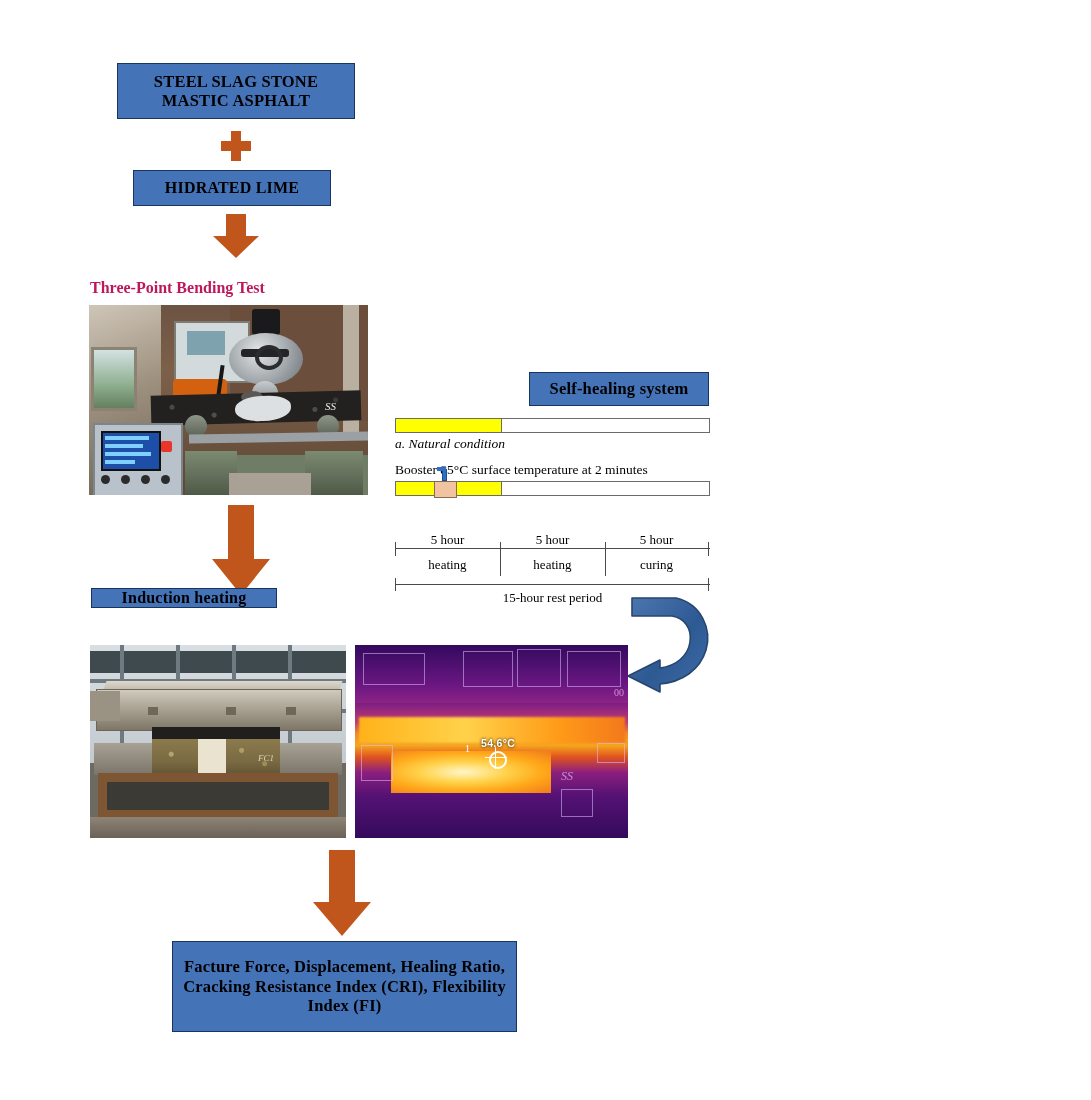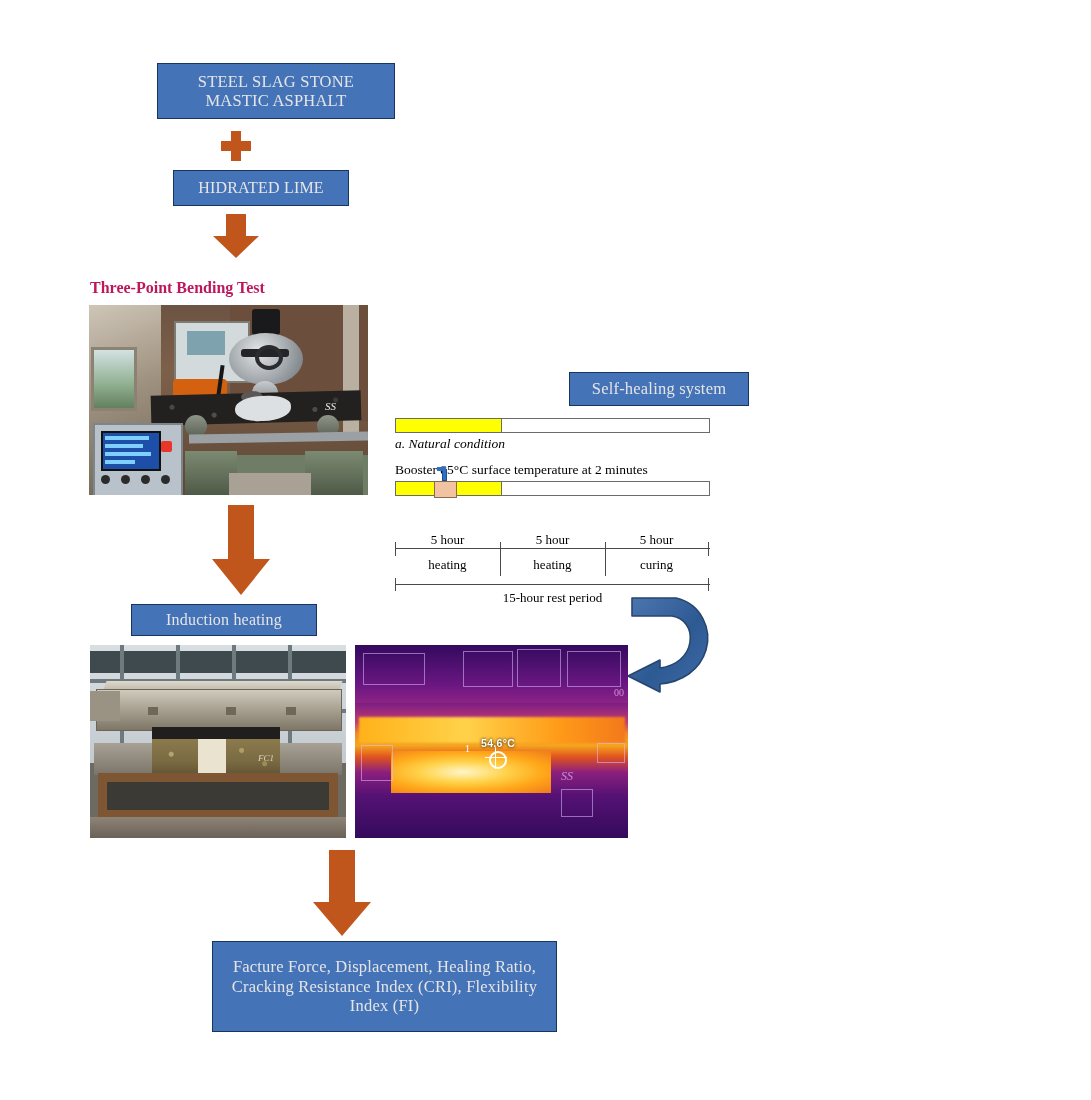--- a/index.html
+++ b/index.html
@@ -11,36 +11,35 @@
     position:relative;
     overflow:hidden;
   }
   .stage{position:absolute;left:0;top:0;width:1091px;height:1100px;}
 
   
   .bluebox{
     position:absolute;
     background:#4573B8;
     border:1.5px solid #17365D;
-    color:#e5e5e5;
-    font-weight:normal;
+    color:#000000;
+    font-weight:bold;
     display:flex;
     align-items:center;
     justify-content:center;
     text-align:center;
     line-height:1.18;
     box-sizing:border-box;
     letter-spacing:.2px;
-    margin-left:40px;
   }
 
   #box-feedstock{left:117px;top:63px;width:238px;height:56px;font-size:16.5px;padding:2px 6px;}
-  #box-lime{left:133px;top:170px;width:176px;height:36px;font-size:16px;text-align:center;}
+  #box-lime{left:133px;top:170px;width:198px;height:36px;font-size:16px;text-align:center;}
   #box-selfheal{left:529px;top:372px;width:180px;height:34px;font-size:16.5px;}
-  #box-induction{left:91px;top:604px;width:186px;height:32px;font-size:16px;}
+  #box-induction{left:91px;top:588px;width:186px;height:20px;font-size:16px;}
   #box-results{left:172px;top:941px;width:345px;height:91px;font-size:16.5px;padding:3px 8px;}
 
   
   #plus-sign{position:absolute;left:221px;top:131px;width:30px;height:30px;}
   #plus-sign .pv{position:absolute;left:10px;top:0;width:10px;height:30px;background:#C0561B;}
   #plus-sign .ph{position:absolute;left:0;top:10px;width:30px;height:10px;background:#C0561B;}
 
   
   .oarrow{position:absolute;}
   .oarrow .shaft{position:absolute;background:#C0561B;left:50%;transform:translateX(-50%);top:0;}

